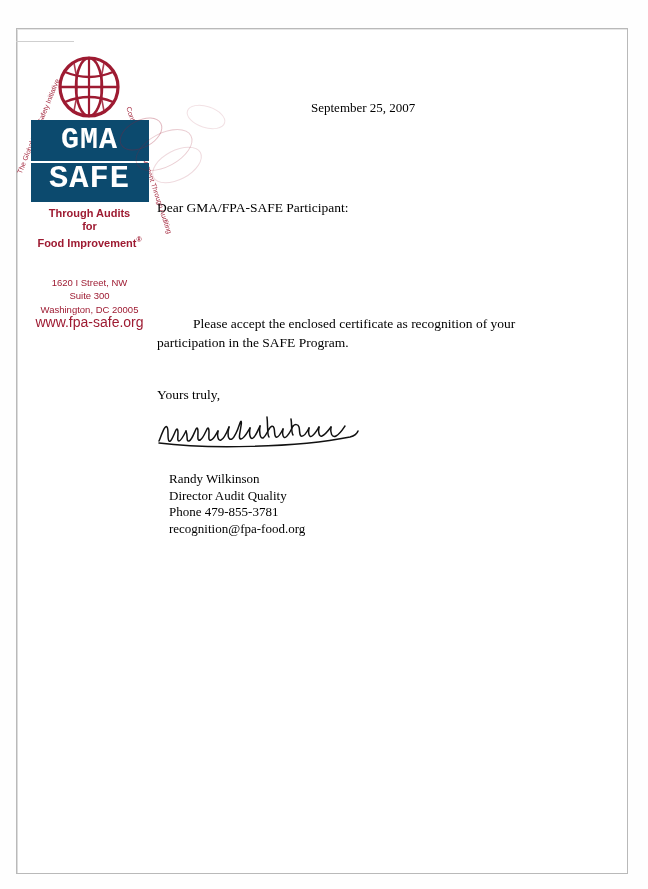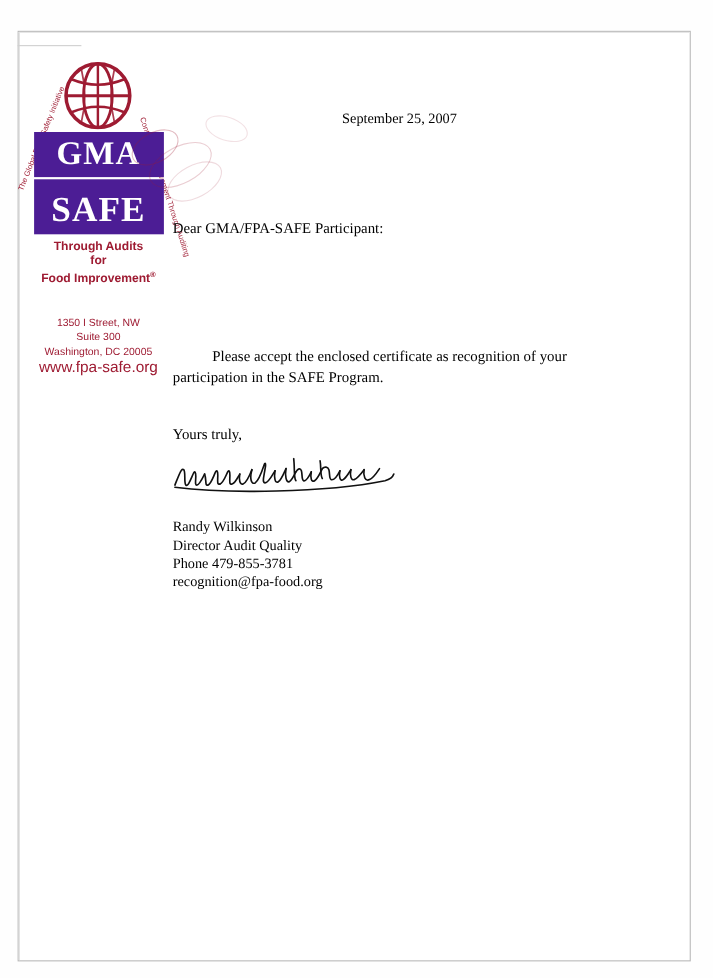--- a/index.html
+++ b/index.html
@@ -76,34 +76,34 @@
     height: 62px;
   }
 
   .gma-block {
     position: relative;
     width: 118px;
     margin: 0 auto;
     margin-top: -4px;
   }
   .gma-bar, .safe-bar {
-    background: #4c1d95;
+    background: #0c4a6e;
     color: #ffffff;
-    font-family: Liberation Serif, serif;
+    font-family: Liberation Mono, monospace;
     font-weight: bold;
     letter-spacing: 1px;
     line-height: 1;
   }
   .gma-bar {
     font-size: 30px;
     padding: 5px 0 6px 0;
   }
   .safe-bar {
     font-size: 32px;
-    padding: 11px 0 7px 0;
+    padding: 0 0 7px 0;
     margin-top: 2px;
   }
   .tagline {
     color: #9e1b32;
     font-family: "Liberation Sans", sans-serif;
     font-weight: bold;
     font-size: 11px;
     line-height: 13px;
     margin-top: 5px;
   }
@@ -189,21 +189,21 @@
   .signature {
     position: absolute;
     left: 155px;
     top: 415px;
     width: 210px;
     height: 40px;
   }
 
   .signblock {
     position: absolute;
-    left: 157px;
+    left: 169px;
     top: 471px;
     font-size: 13px;
     line-height: 16.5px;
   }
 
   
   .smudge {
     position: absolute;
     border-radius: 50%;
     border: 1px solid rgba(158,27,50,0.30);
@@ -246,21 +246,21 @@
       <div class="safe-bar">SAFE</div>
     </div>
 
     <div class="tagline">
       <div>Through Audits</div>
       <div>for</div>
       <div><span>Food Improvement</span><span class="sup">®</span></div>
     </div>
 
     <div class="address">
-      <div>1350 I Street, NW</div>
+      <div>1620 I Street, NW</div>
       <div>Suite 300</div>
       <div>Washington, DC 20005</div>
       <div class="web">www.fpa-safe.org</div>
     </div>
   </div>
 
   <div class="smudge s1"></div>
   <div class="smudge s2"></div>
   <div class="smudge s3"></div>
   <div class="smudge s4"></div>

